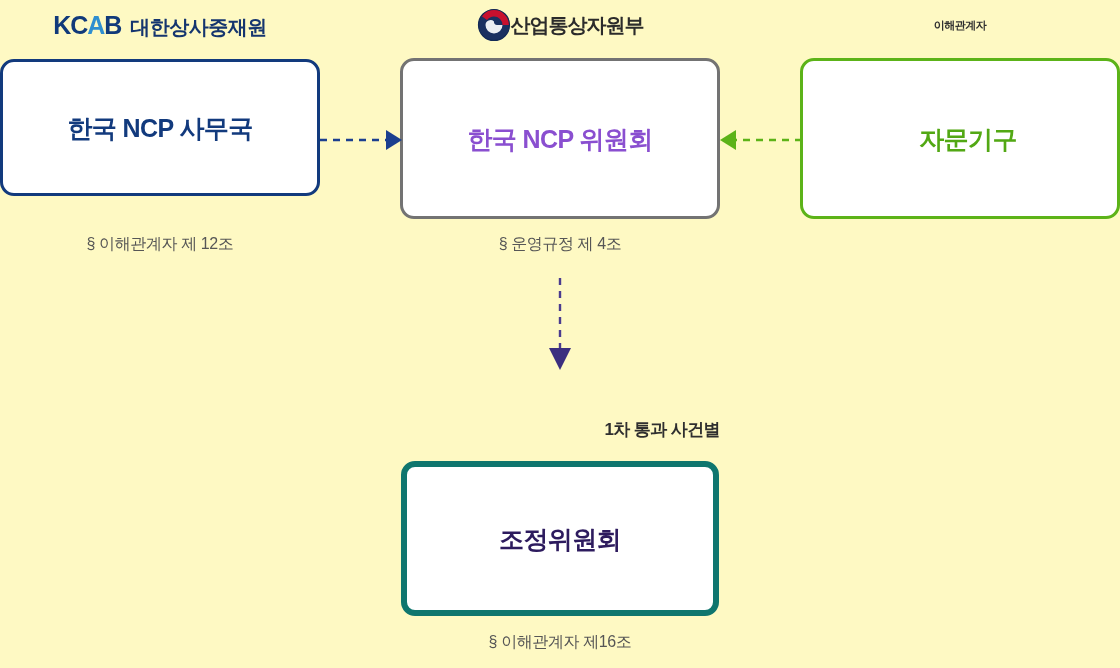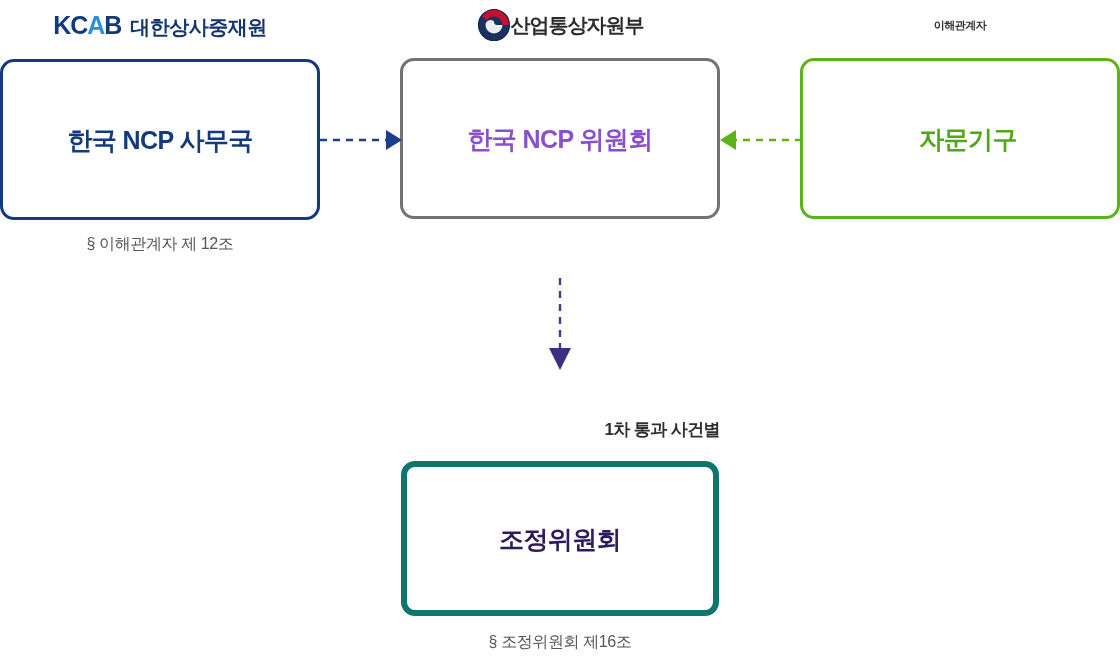--- a/index.html
+++ b/index.html
@@ -7,21 +7,21 @@
     padding: 0;
     background: #000000;
   }
   body {
     font-family: "Liberation Sans", "DejaVu Sans", sans-serif;
   }
   #canvas {
     position: relative;
     width: 1120px;
     height: 668px;
-    background: #ffffff;
+    background: #fef9c3;
     overflow: hidden;
   }
 
   
   .hdr {
     position: absolute;
     height: 34px;
     display: flex;
     align-items: center;
     justify-content: center;
@@ -144,37 +144,38 @@
         </svg>
       </span>
       <span class="motie-word">산업통상자원부</span>
     </div>
   </div>
 
   <div class="hdr" style="left:800px; top:8px; width:320px;">
     <span class="stakeholder-label">이해관계자</span>
   </div>
 
-  <div class="node" id="node-secretariat" style="left:0px; top:59px; width:320px; height:161px;">
+  <div class="node" id="node-secretariat" style="left:0px; top:59px; width:320px; height:137px;">
     <span class="node-title">한국 NCP 사무국</span>
   </div>
   <div class="caption" style="left:0px; top:234px; width:320px;">§  이해관계자 제 12조</div>
 
   <div class="node" id="node-committee" style="left:400px; top:58px; width:320px; height:161px;">
     <span class="node-title">한국 NCP 위원회</span>
   </div>
+  <div class="caption" style="left:400px; top:234px; width:320px;">§  운영규정 제 4조</div>
 
   <div class="node" id="node-advisory" style="left:800px; top:58px; width:320px; height:161px;padding-left:16px;">
     <span class="node-title">자문기구</span>
   </div>
 
   <div class="node" id="node-mediation" style="left:401px; top:461px; width:318px; height:155px;">
     <span class="node-title">조정위원회</span>
   </div>
-  <div class="caption" style="left:400px; top:632px; width:320px;">§  조정위원회 제16조</div>
+  <div class="caption" style="left:400px; top:632px; width:320px;">§  이해관계자 제16조</div>
 
   <div class="connector" style="left:320px; top:128px; width:82px; height:24px;">
     <svg width="82" height="24" viewBox="0 0 82 24" aria-hidden="true">
       <line x1="0" y1="12" x2="66" y2="12" stroke="#1b3f8f" stroke-width="2.4" stroke-dasharray="7 6"></line>
       <polygon points="66,2 82,12 66,22" fill="#1b3f8f"></polygon>
     </svg>
   </div>
 
   <div class="connector" style="left:720px; top:128px; width:82px; height:24px;">
     <svg width="82" height="24" viewBox="0 0 82 24" aria-hidden="true">

